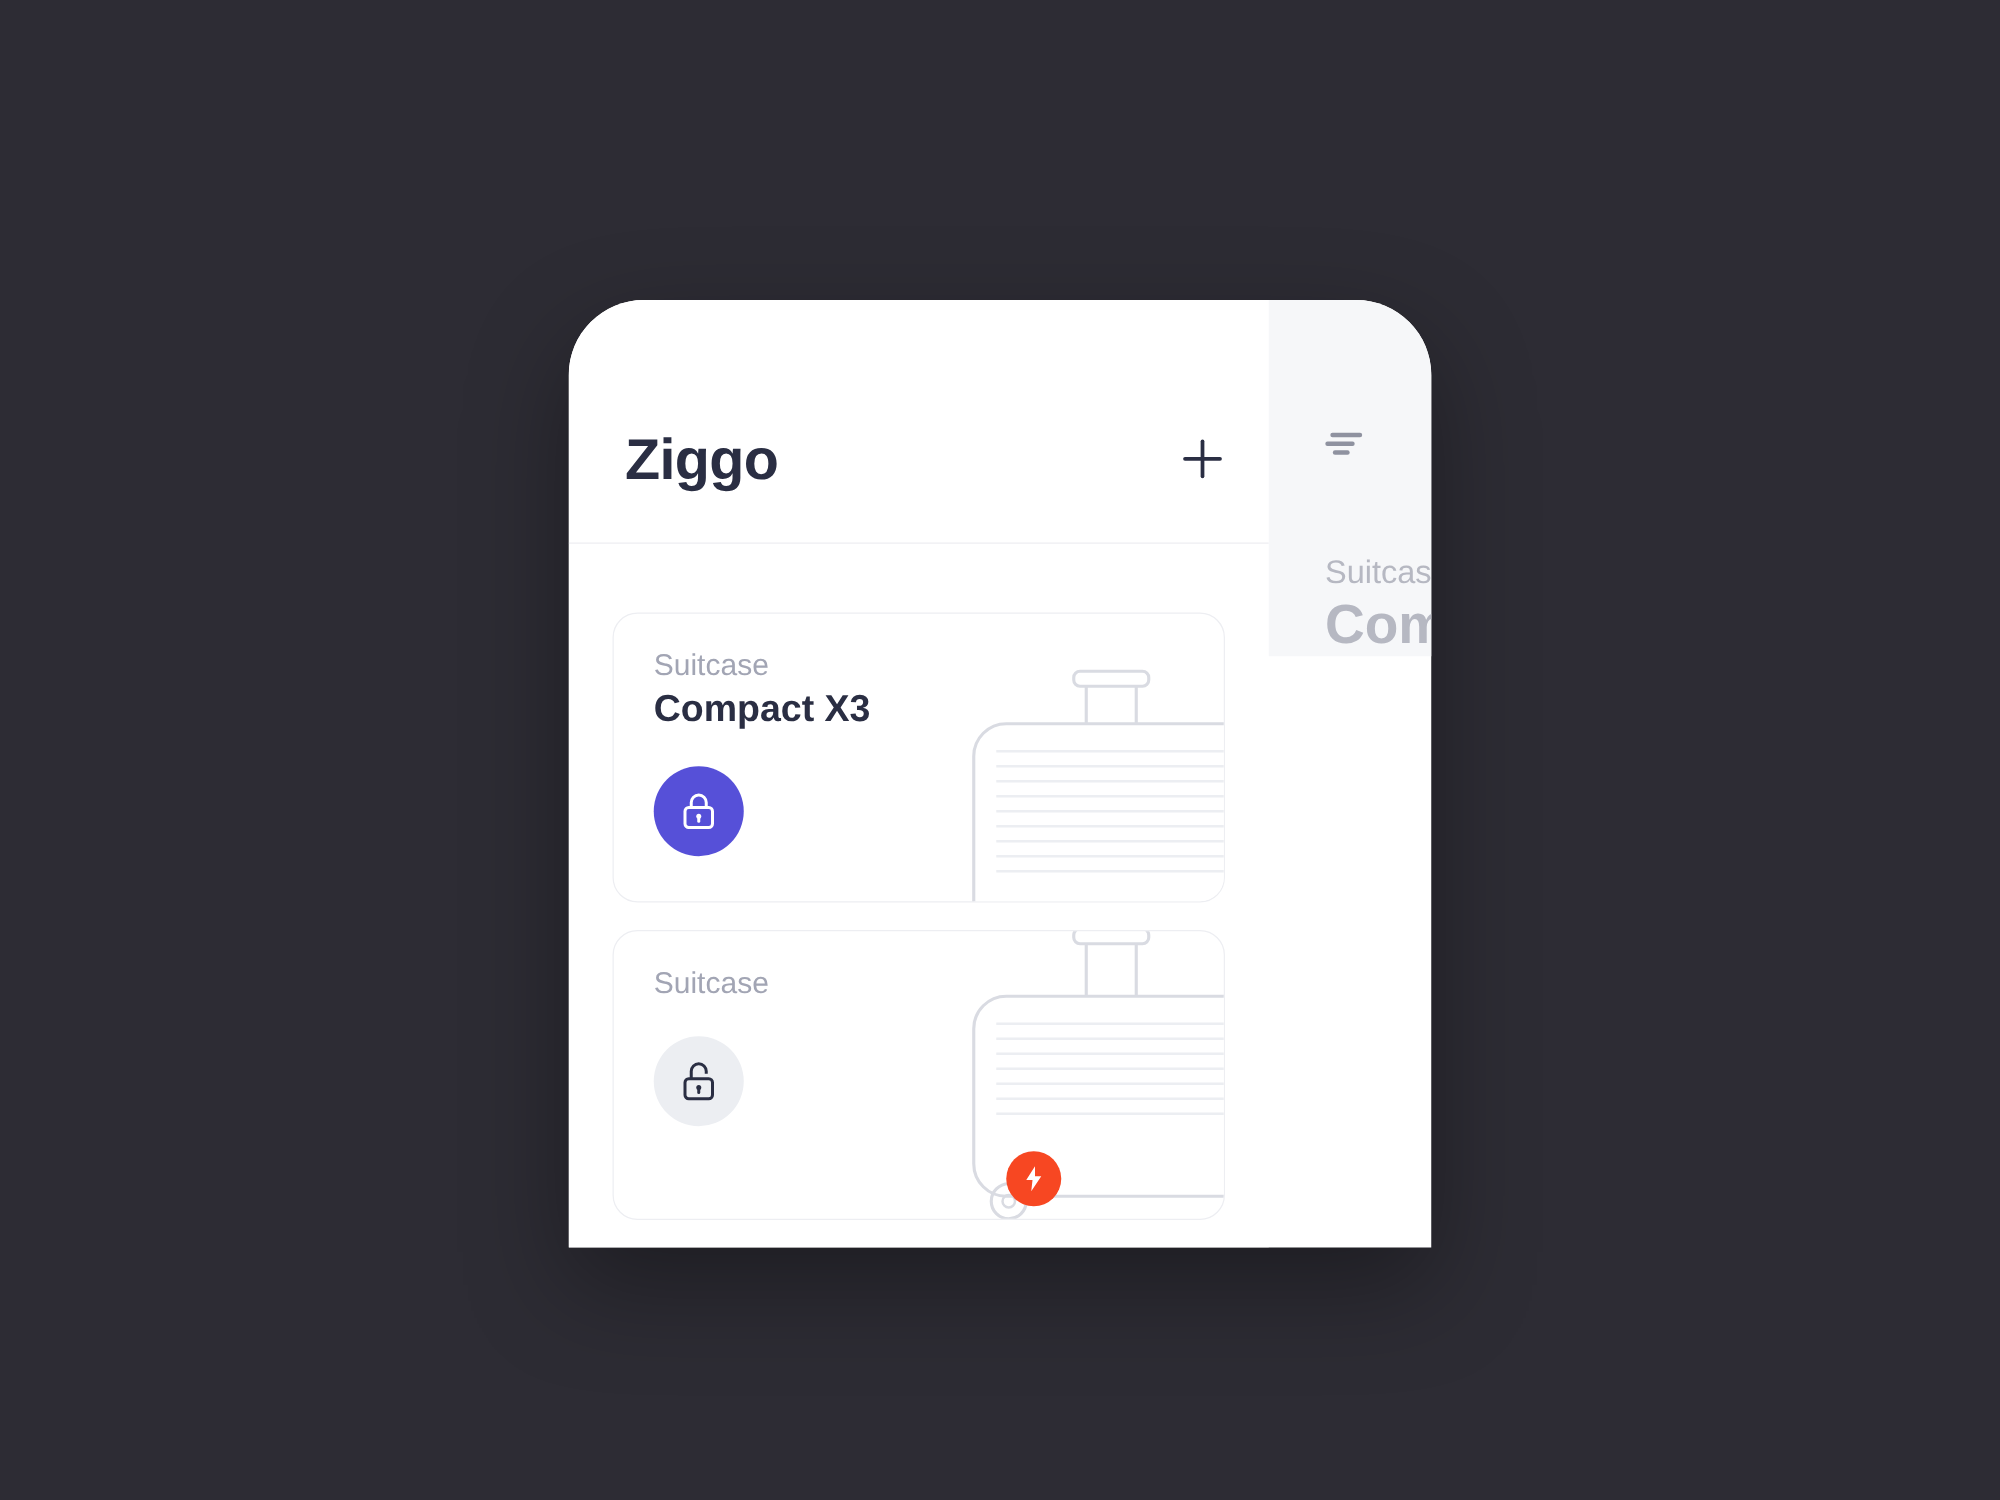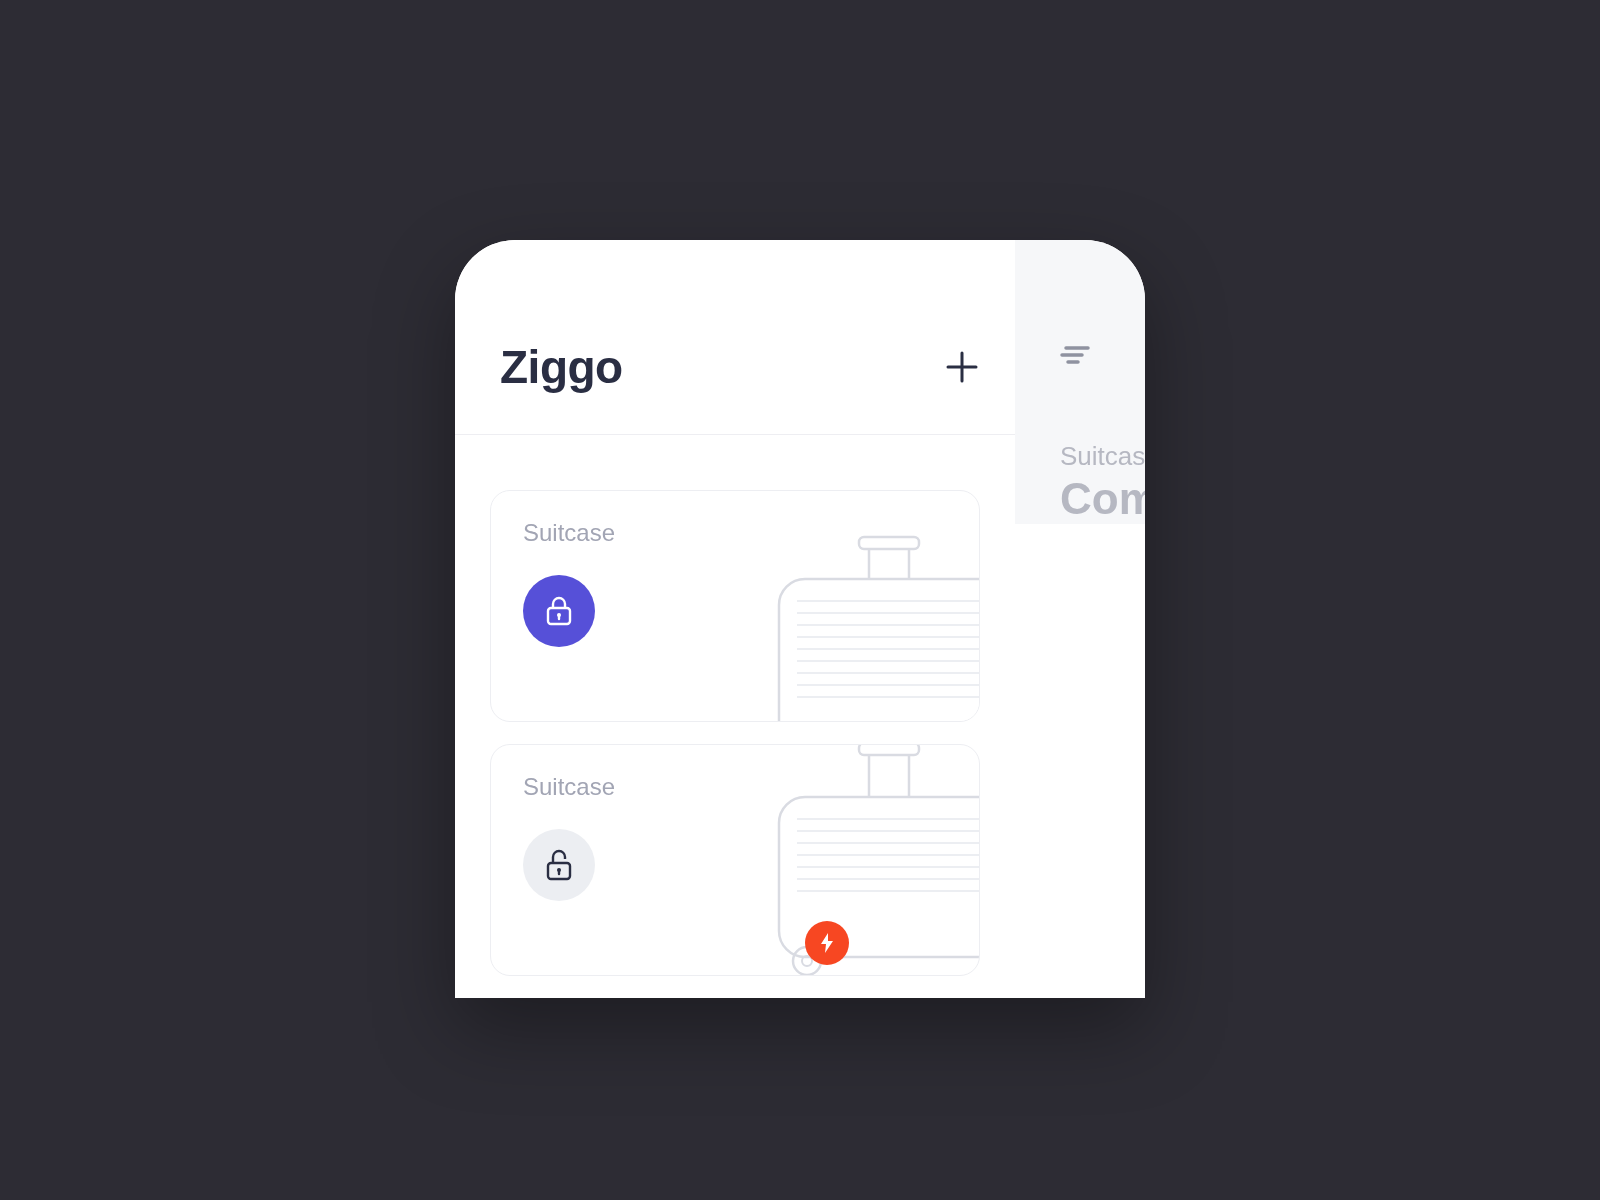--- a/index.html
+++ b/index.html
@@ -144,20 +144,21 @@
           <svg width="34" height="34" viewBox="0 0 34 34">
             <line x1="17" y1="3" x2="17" y2="31" stroke="#2a2e43" stroke-width="3" stroke-linecap="round"></line>
             <line x1="3" y1="17" x2="31" y2="17" stroke="#2a2e43" stroke-width="3" stroke-linecap="round"></line>
           </svg>
         </div>
       </div>
       <div class="cards">
 
         <div class="card">
           <div class="card-cat">Suitcase</div>
+          <div class="card-name">Compact X3</div>
           <div class="lock-btn locked">
             <svg width="26" height="30" viewBox="0 0 26 30">
               <rect x="2" y="12" width="22" height="16" rx="3" fill="none" stroke="#fff" stroke-width="2.4"></rect>
               <path d="M7 12 V8 a6 6 0 0 1 12 0 V12" fill="none" stroke="#fff" stroke-width="2.4"></path>
               <circle cx="13" cy="19" r="2" fill="#fff"></circle>
               <line x1="13" y1="19" x2="13" y2="23" stroke="#fff" stroke-width="2.4" stroke-linecap="round"></line>
             </svg>
           </div>
           <svg class="suitcase-illus" width="280" height="220" viewBox="0 0 280 220">
             <rect x="100" y="6" width="60" height="12" rx="5" fill="none" stroke="#d9dbe2" stroke-width="2.5"></rect>

